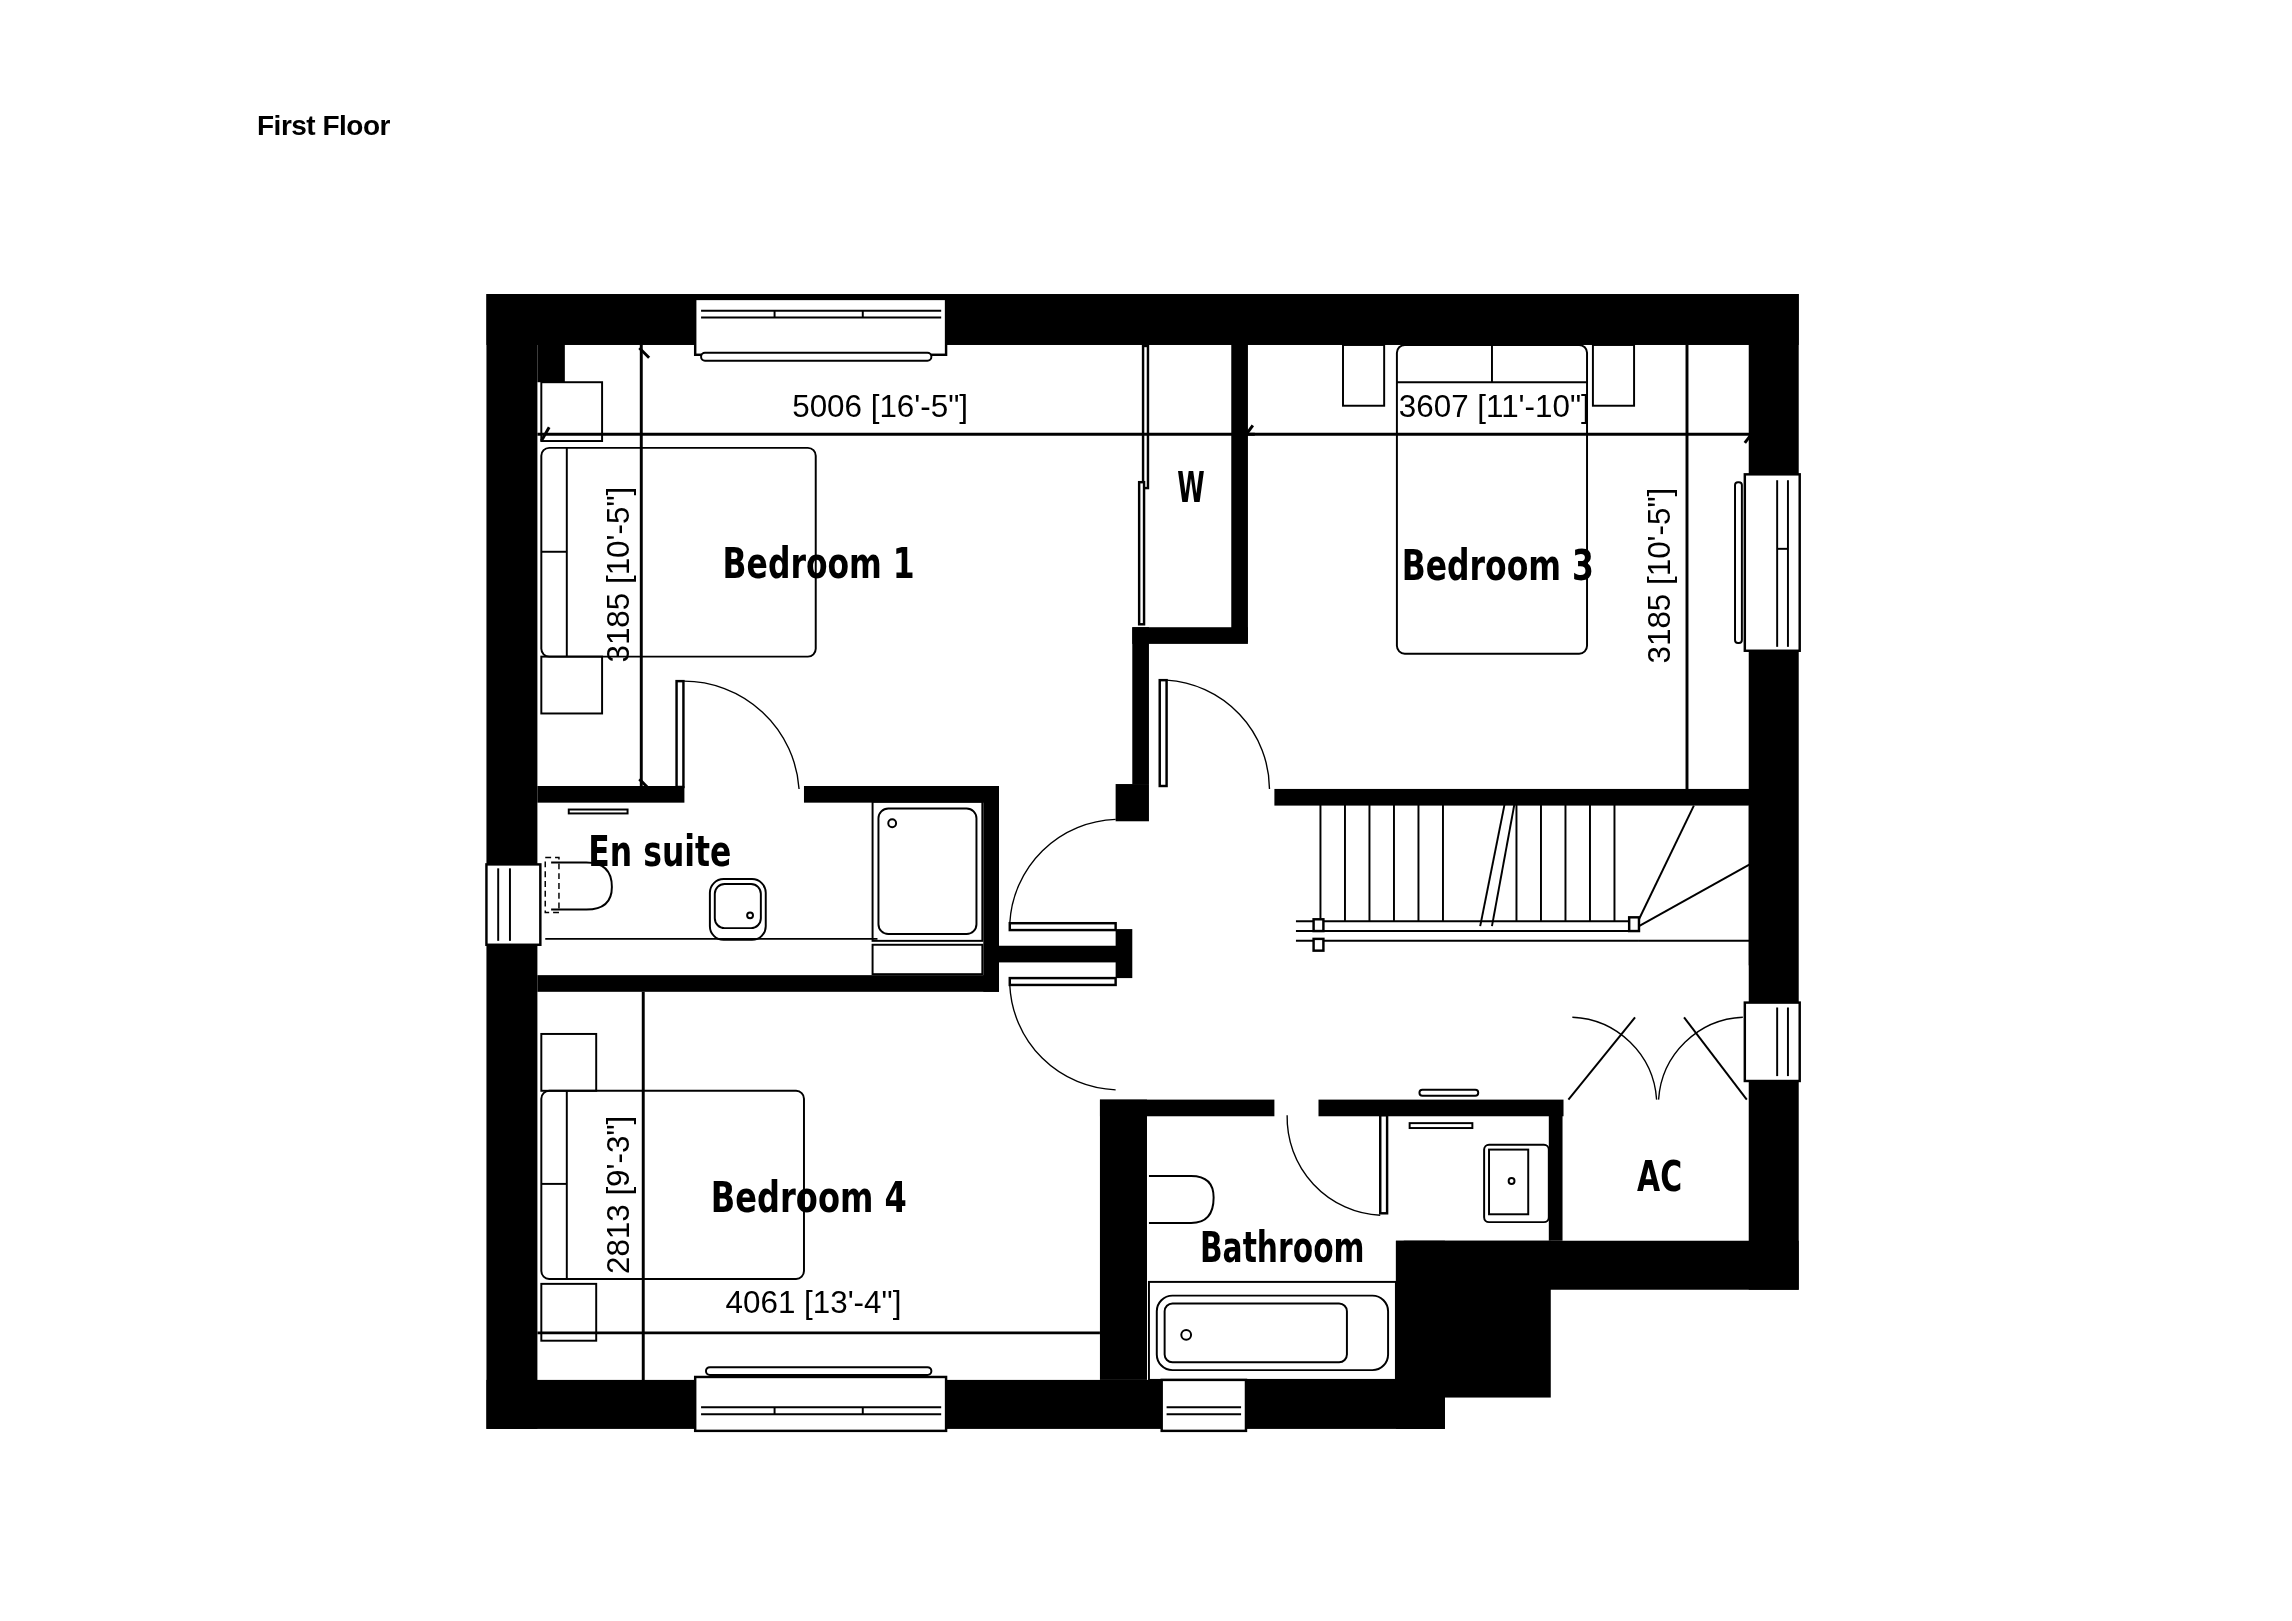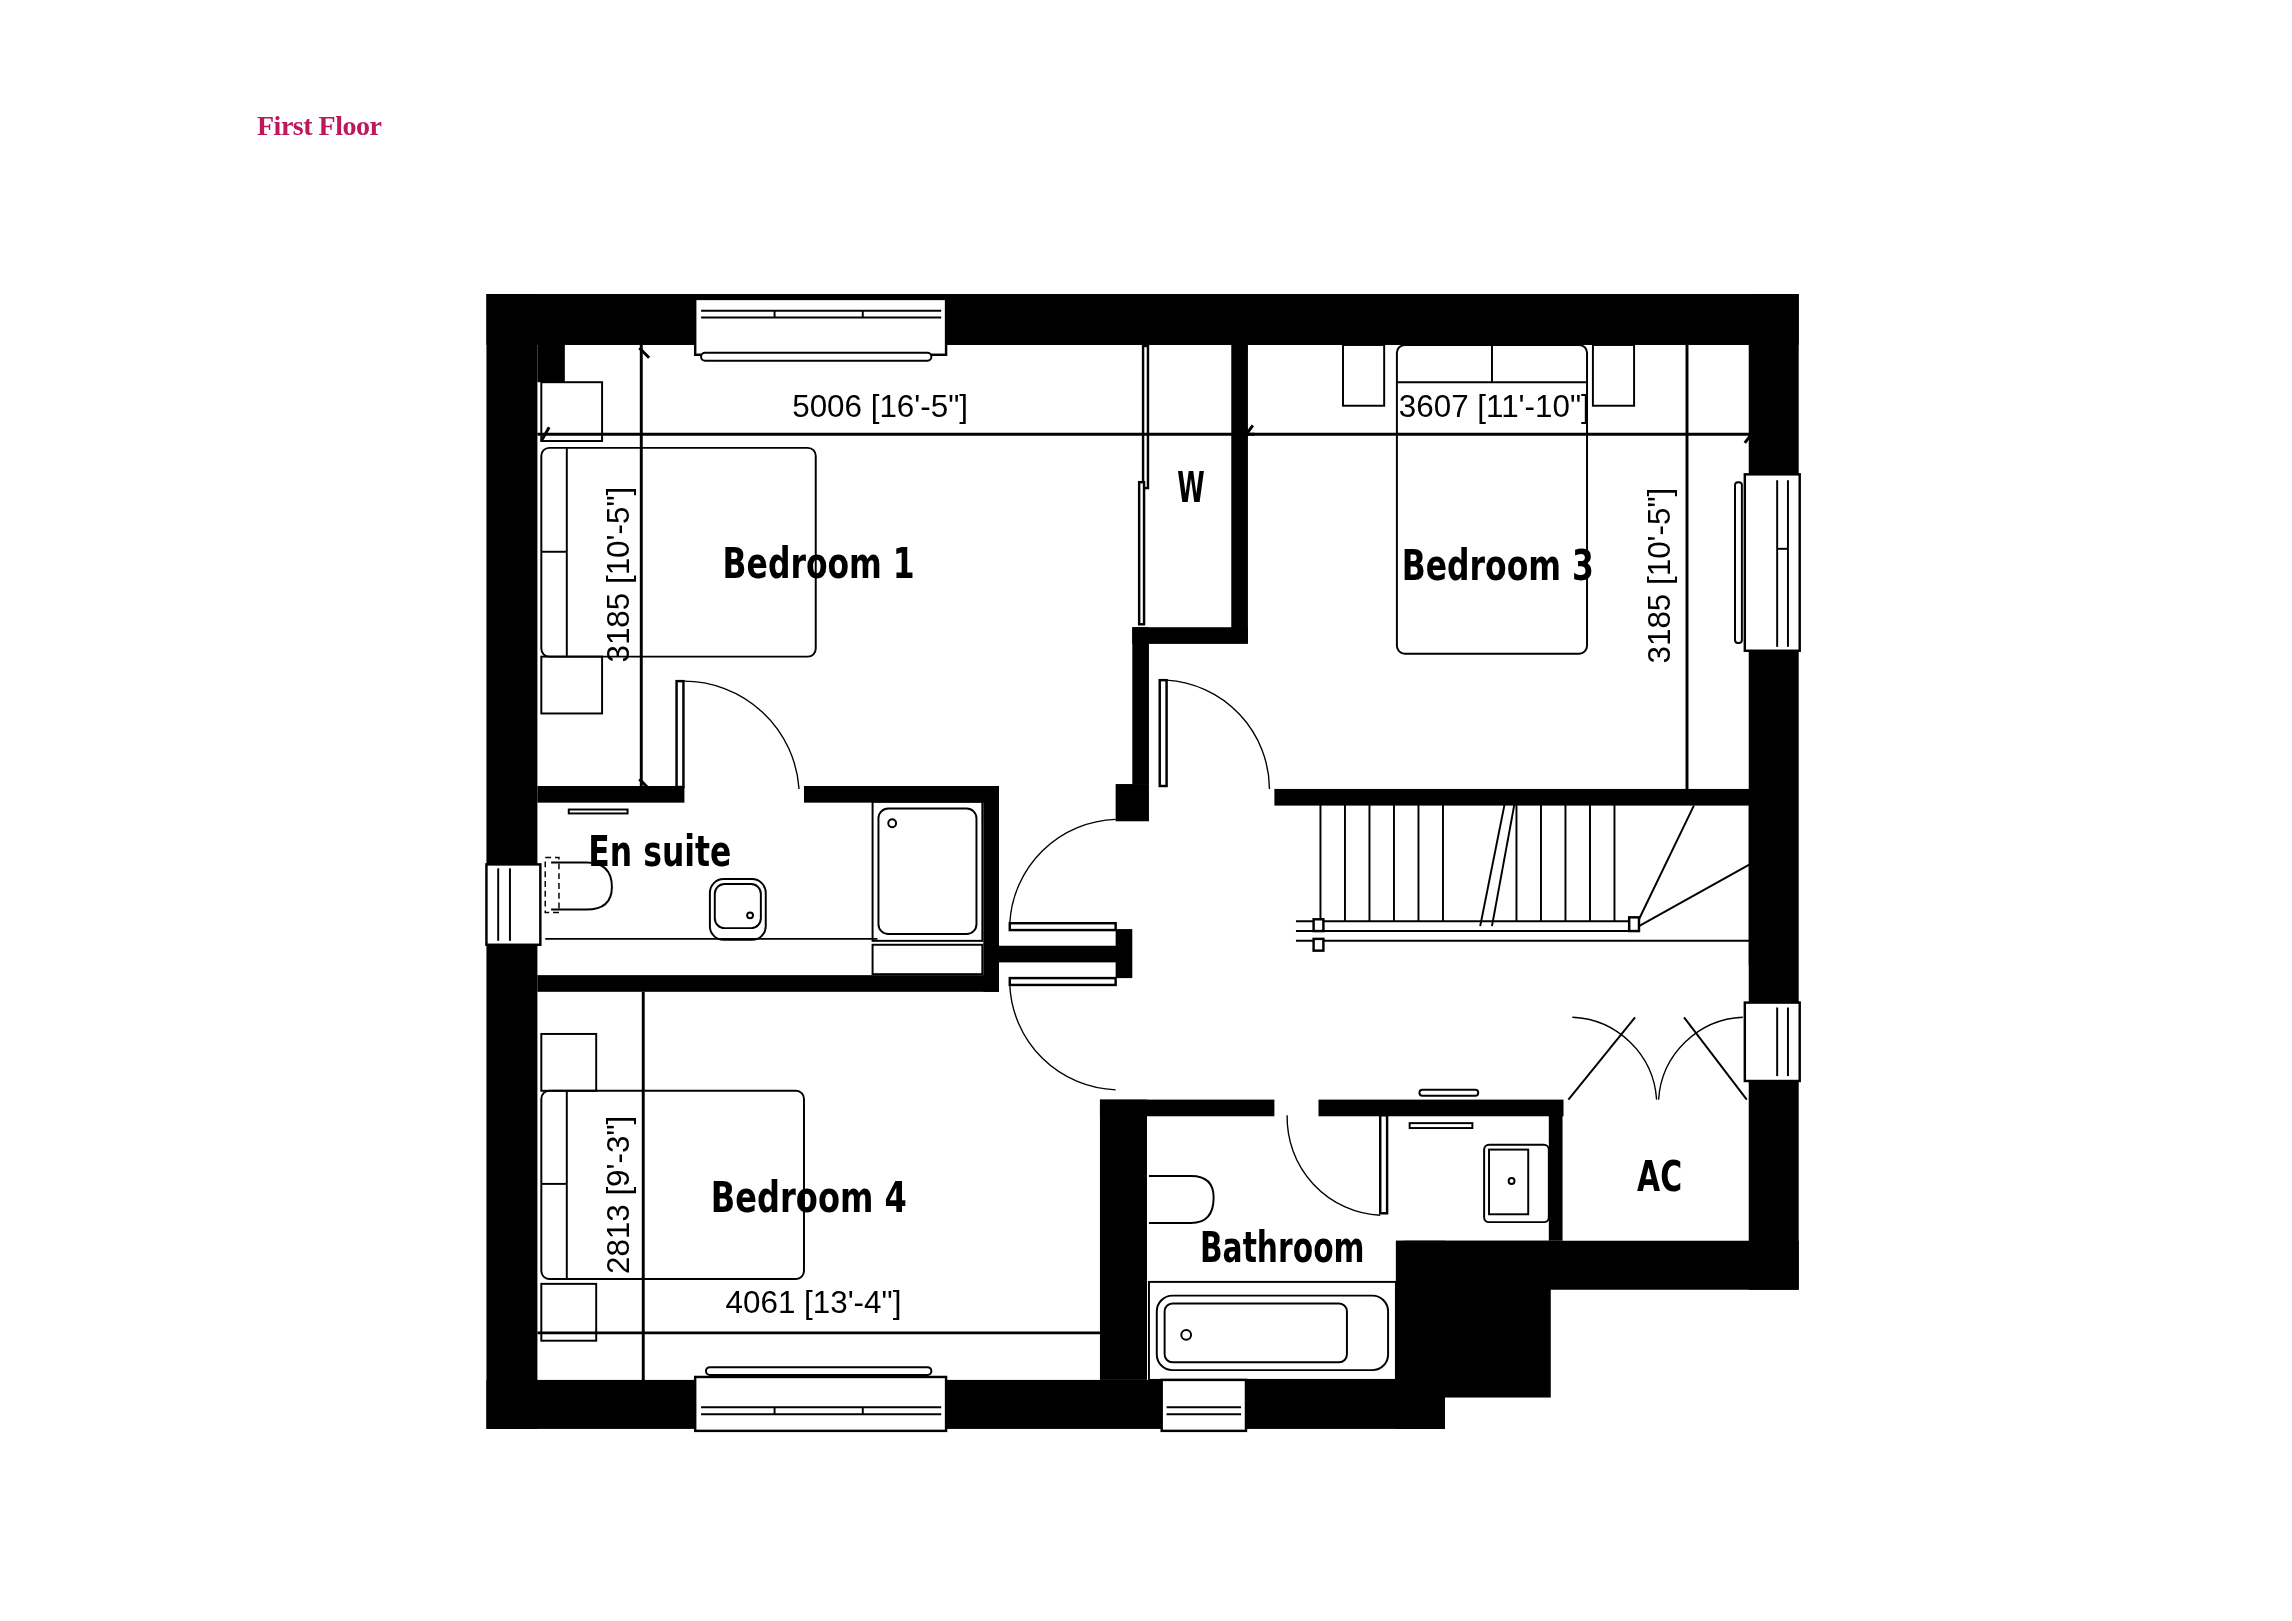--- a/index.html
+++ b/index.html
@@ -1,20 +1,20 @@
 <!DOCTYPE html>
 <html><head>
 <meta charset="utf-8">
 <style>
   html, body { margin: 0; padding: 0; background: #ffffff; }
   body { width: 2293px; height: 1621px; position: relative; overflow: hidden; }
   .page-title {
     position: absolute; left: 257px; top: 110px;
-    font-family: Liberation Serif, serif; font-weight: bold;
-    font-size: 28px; letter-spacing: -0.5px; color: #be185d;
+    font-family: Liberation Sans, sans-serif; font-weight: bold;
+    font-size: 28px; letter-spacing: -0.5px; color: #000000;
   }
   svg.plan { position: absolute; left: 0; top: 0; }
   .wall { fill: #000; }
   .ln { stroke: #000; stroke-width: 2; fill: none; }
   .ln-thin { stroke: #000; stroke-width: 1.4; fill: none; }
   .ln-dim { stroke: #000; stroke-width: 3; fill: none; }
   .win { fill: #fff; stroke: #000; stroke-width: 2.5; }
   .dash { stroke: #000; stroke-width: 1.5; fill: none; stroke-dasharray: 6 4; }
   .room-label {
     font-family: "DejaVu Sans", sans-serif; font-weight: bold; fill: #000;

